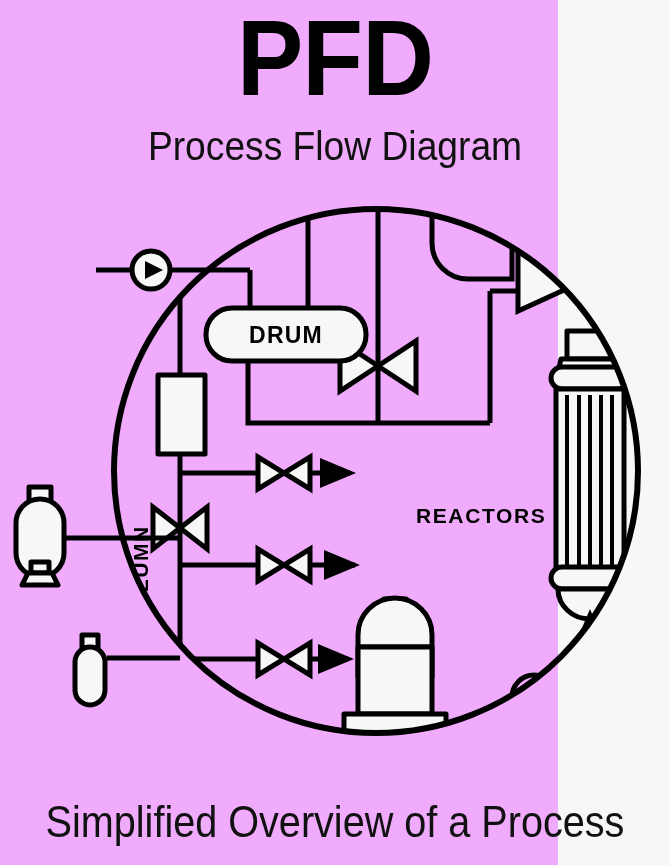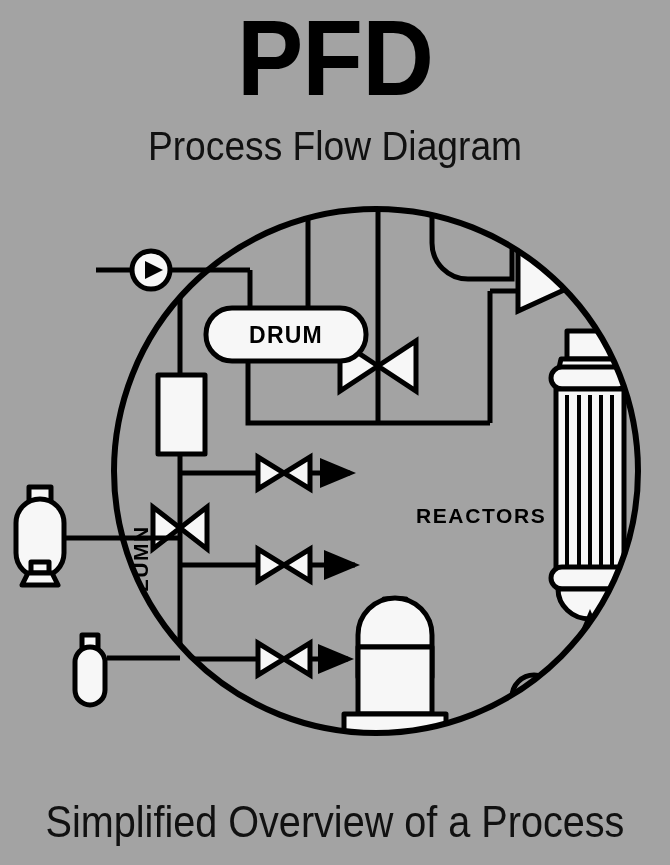--- a/index.html
+++ b/index.html
@@ -9,23 +9,23 @@
   body {
     width: 670px;
     height: 865px;
     background: #f7f7f7;
     font-family: "Liberation Sans", sans-serif;
     color: #0a0a0a;
     overflow: hidden;
   }
   .page {
     position: relative;
-    width: 670px;
+    width: 558px;
     height: 865px;
-    background: #a3a3a3;
+    background: #f0abfc;
   }
   .title {
     position: absolute;
     top: 2px;
     left: 0;
     width: 670px;
     text-align: center;
     font-family: "Liberation Sans Narrow", "Liberation Sans", sans-serif;
     font-weight: 700;
     font-size: 108px;

